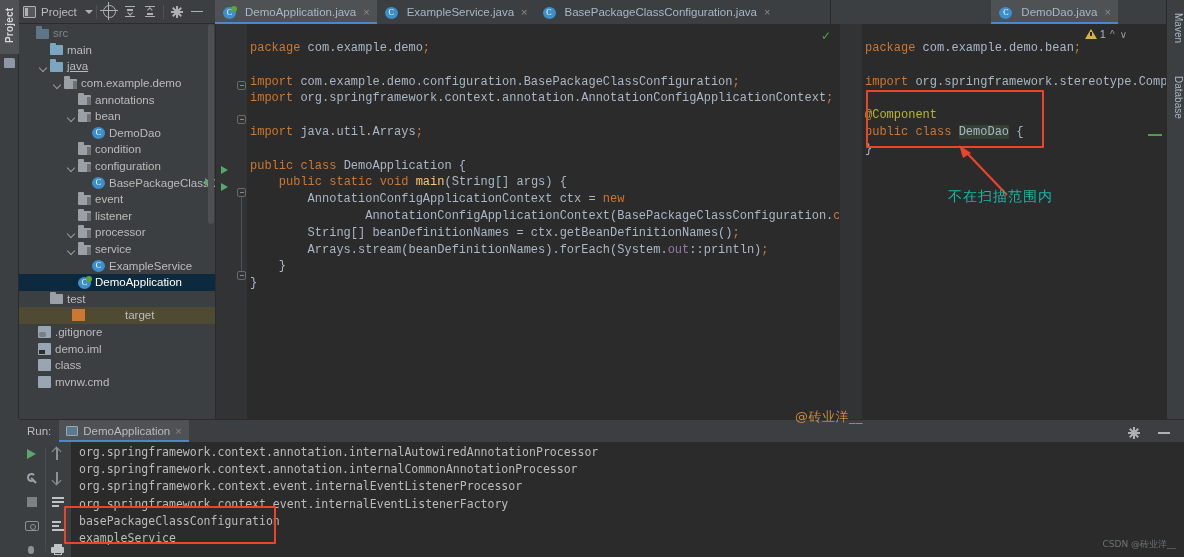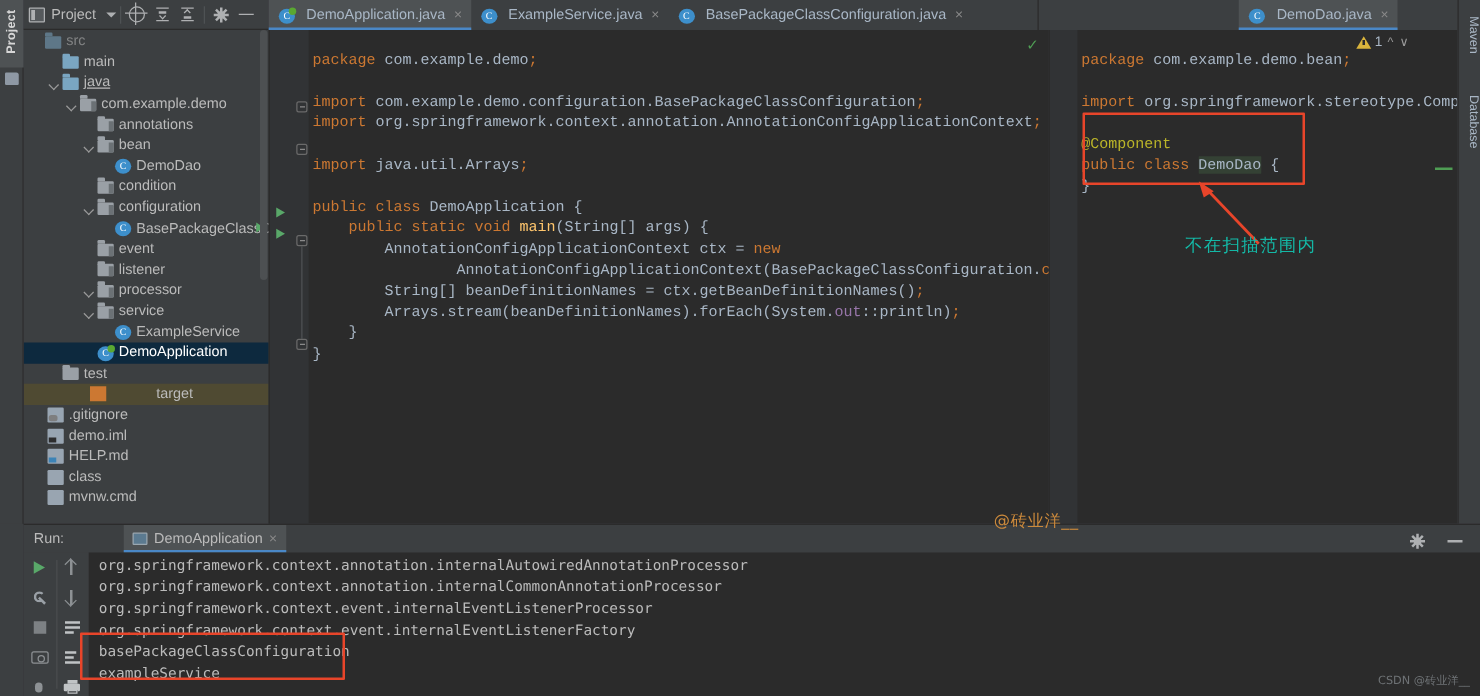--- a/index.html
+++ b/index.html
@@ -214,21 +214,21 @@
   .rvtab-maven { top:2px; height:52px; }
   .rvtab-db { top:62px; height:70px; }
 
   
   .run-panel {
     position:absolute; left:19px; top:419px; right:0; bottom:0; background:#3c3f41;
     border-top: 1px solid #2b2b2b;
   }
   .run-header {
     height: 22px; display:flex; align-items:center; background:#3c3f41;
-    padding-left: 8px; position: relative; gap: 40px;
+    padding-left: 8px; position: relative;
   }
   .run-label { font-size:11.5px; color:#bbbbbb; margin-right:8px; }
   .run-tab {
     display:flex; align-items:center; gap:5px; height:22px; padding:0 7px;
     font-size:11.5px; color:#bbbbbb; background:#4e5254; position:relative;
   }
   .run-tab:after{content:"";position:absolute;left:0;right:0;bottom:0;height:2px;background:#4a88c7;}
   .run-tab-icon {
     width:12px;height:10px;border:1.4px solid #9aa7b0;border-radius:1px;background:#5b7a90;
   }
@@ -442,25 +442,20 @@
           <span class="ic ic-file git"></span>
           <span>.gitignore</span>
         </div>
         <div class="trow" style="padding-left: 6px;">
           <span class="arw"></span>
           <span class="ic ic-file iml"></span>
           <span>demo.iml</span>
         </div>
         <div class="trow" style="padding-left: 6px;">
           <span class="arw"></span>
-          <span class="ic ic-file md"></span>
-          <span>HELP.md</span>
-        </div>
-        <div class="trow" style="padding-left: 6px;">
-          <span class="arw"></span>
           <span class="ic ic-file"></span>
           <span>class</span>
         </div>
         <div class="trow" style="padding-left: 6px;">
           <span class="arw"></span>
           <span class="ic ic-file"></span>
           <span>mvnw.cmd</span>
         </div>
       </div>
     <div class="proj-scrollbar">

